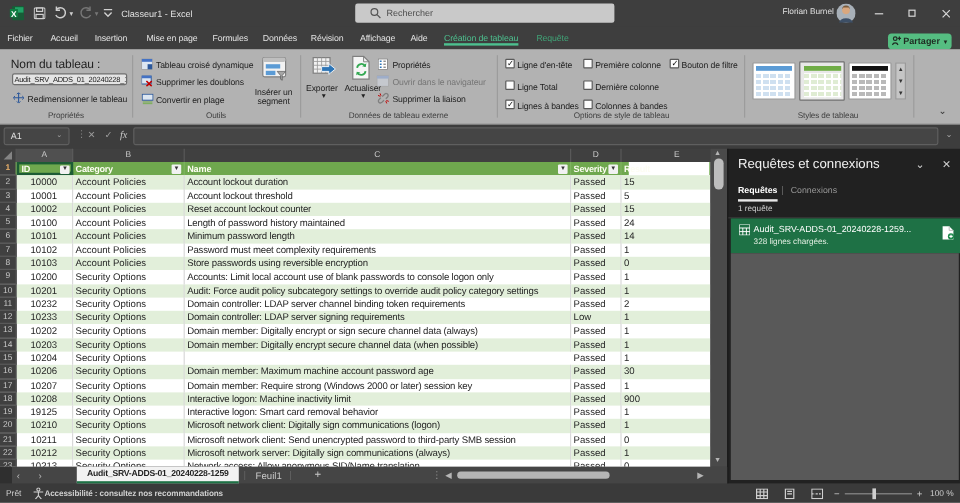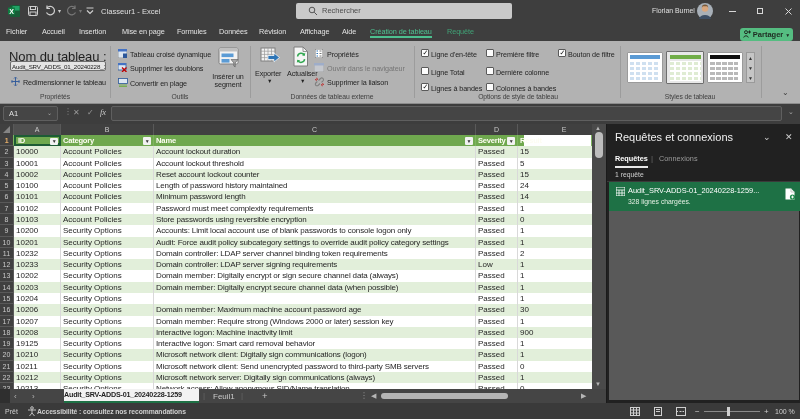--- a/index.html
+++ b/index.html
@@ -29,21 +29,21 @@
   #fbar { position:absolute; left:0; top:104px; width:800px; height:20px; background:#3d3d3d; color:#cfcfcf; }
   .fbox { position:absolute; top:2px; height:15px; background:#454545; border:1px solid #5f5f5f; border-radius:2px; }
 
   
   #colhdr { position:absolute; left:0; top:124px; width:592px; height:11px; background:#404040; color:#c9c9c9; font-size:7px; }
   .chcell { position:absolute; top:0; height:11px; line-height:11px; text-align:center; border-right:1px solid #595959; }
   #grid { position:absolute; left:0; top:135px; width:592px; height:254px; background:#fff; overflow:hidden; }
   .grow { position:relative; width:524px; height:11.295px; font-size:8px; color:#262626; }
   .grow .c { position:absolute; top:0; height:100%; line-height:11.3px; overflow:hidden; white-space:nowrap; border-right:1px solid #d9d9d9; padding-left:2px; }
   .grow .rn { left:0; width:14px; background:#404040; color:#c9c9c9; font-size:7px; text-align:center; padding-left:0; border-right:1px solid #595959; border-bottom:1px solid #595959; }
-  .grow .ca { left:14px; width:47px; text-align:left; padding-right:3px; }
+  .grow .ca { left:14px; width:47px; text-align:center; padding-right:3px; }
   .grow .cb { left:61px; width:93px; }
   .grow .cc { left:154px; width:322px; letter-spacing:-0.15px; }
   .grow .cd { left:476px; width:42px; }
   .grow .ce { left:518px; width:74px; border-right:none; }
   .band { background:#e2efda; }
   .grow.hdr { background:#6fa84e; color:#fdfdf2; font-weight:bold; font-size:7.6px; letter-spacing:-0.25px; }
   .grow.hdr .c { border-right:1px solid #7eb45f; }
 
   
   #vscroll { position:absolute; left:592px; top:124px; width:14px; height:265px; background:#4a4a4a; }
@@ -122,21 +122,21 @@
     <span class="mitem" style="left:447px;color:#40a276">Requête</span>
   </div>
   <div id="sharebtn"><svg style="vertical-align:-1px" width="8" height="8" viewBox="0 0 8 8" fill="none" stroke="#1f2b22" stroke-width="1">
         <circle cx="3" cy="2.2" r="1.5"></circle>
         <path d="M0.7 7.5 a2.4 2.4 0 0 1 4.6 0"></path>
         <path d="M6.5 0.5 v3 M5 2 h3"></path>
       </svg> Partager <span style="font-size:5px">▼</span></div>
 
   <div id="ribbon">
 
-    <span class="rtxt" style="left:9px;top:8px;font-size:13px">Nom du tableau :</span>
+    <span class="rtxt" style="left:9px;top:8px;font-size:10px">Nom du tableau :</span>
     <div class="abs" style="left:10px;top:20px;width:96px;height:10px;background:#e4e4e4;border:1px solid #6e6e6e;border-radius:2px;font-size:6.2px;letter-spacing:-0.15px;line-height:9px;color:#1a1a1a;overflow:hidden;white-space:nowrap;padding-left:1px;">Audit_SRV_ADDS_01_20240228_1</div>
     <svg class="abs" style="left:11px;top:36px" width="9" height="9" viewBox="0 0 9 9" stroke="#2b579a" fill="none" stroke-width="0.9">
       <path d="M4.5 0.5 V8.5 M0.5 4.5 H8.5"></path>
       <path d="M3 1.5 L4.5 0 L6 1.5 M3 7.5 L4.5 9 L6 7.5 M1.5 3 L0 4.5 L1.5 6 M7.5 3 L9 4.5 L7.5 6" stroke-width="0.8"></path>
     </svg>
     <span class="rtxt" style="left:23px;top:37px">Redimensionner le tableau</span>
     <div class="glabel" style="left:20px;width:70px">Propriétés</div>
     <div class="rdiv" style="left:110px"></div>
 
     <svg class="abs" style="left:118px;top:8px" width="9" height="9" viewBox="0 0 9 9">
@@ -202,21 +202,21 @@
     <div class="glabel" style="left:282px;width:100px">Données de tableau externe</div>
     <div class="rdiv" style="left:414px"></div>
 
     <span class="cbx abs" style="left:421px;top:8px"></span>
       <span class="rtxt" style="left:431px;top:9px">Ligne d'en-tête</span>
     <span class="cbe abs" style="left:421px;top:26px"></span>
       <span class="rtxt" style="left:431px;top:27px">Ligne Total</span>
     <span class="cbx abs" style="left:421px;top:42px"></span>
       <span class="rtxt" style="left:431px;top:43px">Lignes à bandes</span>
     <span class="cbe abs" style="left:486px;top:8px"></span>
-      <span class="rtxt" style="left:496px;top:9px">Première filtre</span>
+      <span class="rtxt" style="left:496px;top:9px">Première colonne</span>
     <span class="cbe abs" style="left:486px;top:26px"></span>
       <span class="rtxt" style="left:496px;top:27px">Dernière colonne</span>
     <span class="cbe abs" style="left:486px;top:42px"></span>
       <span class="rtxt" style="left:496px;top:43px">Colonnes à bandes</span>
     <span class="cbx abs" style="left:558px;top:8px"></span>
       <span class="rtxt" style="left:568px;top:9px">Bouton de filtre</span>
     <div class="glabel" style="left:468px;width:100px">Options de style de tableau</div>
     <div class="rdiv" style="left:620px"></div>
 
     <div class="abs" style="left:627px;top:11px;width:36px;height:31px;background:#fff;border:1px solid #9a9a9a;border-radius:1px">
@@ -415,21 +415,21 @@
         <div class="c ca band">10210</div>
         <div class="c cb band">Security Options</div>
         <div class="c cc band">Microsoft network client: Digitally sign communications (logon)</div>
         <div class="c cd band">Passed</div>
         <div class="c ce band">1</div>
       </div>
       <div class="grow">
         <div class="c rn">21</div>
         <div class="c ca">10211</div>
         <div class="c cb">Security Options</div>
-        <div class="c cc">Microsoft network client: Send unencrypted password to third-party SMB servers</div>
+        <div class="c cc">Microsoft network client: Send unencrypted password to third-party SMB session</div>
         <div class="c cd">Passed</div>
         <div class="c ce">0</div>
       </div>
       <div class="grow">
         <div class="c rn">22</div>
         <div class="c ca band">10212</div>
         <div class="c cb band">Security Options</div>
         <div class="c cc band">Microsoft network server: Digitally sign communications (always)</div>
         <div class="c cd band">Passed</div>
         <div class="c ce band">1</div>
@@ -473,21 +473,21 @@
         <path d="M7.5 7.6 v2.8 M6.1 9 h2.8" stroke="#fff" stroke-width="0.9"></path>
       </svg>
     </div>
     <div class="abs" style="left:2px;top:87px;width:190px;height:189px;background:#595959"></div>
   </div>
 
   <div id="tabbar">
     <div class="abs" style="left:0;top:0;width:10px;height:14px;background:#2f2f2f"></div>
     <span class="abs" style="left:14px;top:3px;font-size:8px;color:#b5b5b5">‹</span>
     <span class="abs" style="left:32px;top:3px;font-size:8px;color:#b5b5b5">›</span>
-    <div class="abs" style="left:64px;top:0;width:135px;height:14px;background:#f2f2f2;border-bottom:2px solid #1e7145;color:#1f1f1f;font-size:7.2px;letter-spacing:-0.2px;font-weight:bold;line-height:12px;white-space:nowrap">Audit_SRV-ADDS-01_20240228-1259</div>
+    <div class="abs" style="left:64px;top:0;width:135px;height:14px;background:#f2f2f2;border-bottom:2px solid #1e7145;color:#1f1f1f;font-size:7.2px;letter-spacing:-0.2px;font-weight:bold;text-align:center;line-height:12px;white-space:nowrap">Audit_SRV-ADDS-01_20240228-1259</div>
     <span class="abs" style="left:203px;top:2px;color:#666">|</span>
     <span class="abs" style="left:213px;top:3px">Feuil1</span>
     <span class="abs" style="left:241px;top:2px;color:#666">|</span>
     <span class="abs" style="left:262px;top:1px;font-size:9.5px">+</span>
     <span class="abs" style="left:360px;top:2px;font-size:8px;color:#999">⋮</span>
     <span class="abs" style="left:371px;top:3px;font-size:7px;color:#b5b5b5">◀</span>
     <div class="abs" style="left:381px;top:4px;width:127px;height:6px;background:#b5b5b5;border-radius:3px"></div>
     <span class="abs" style="left:581px;top:3px;font-size:7px;color:#b5b5b5">▶</span>
   </div>
 

